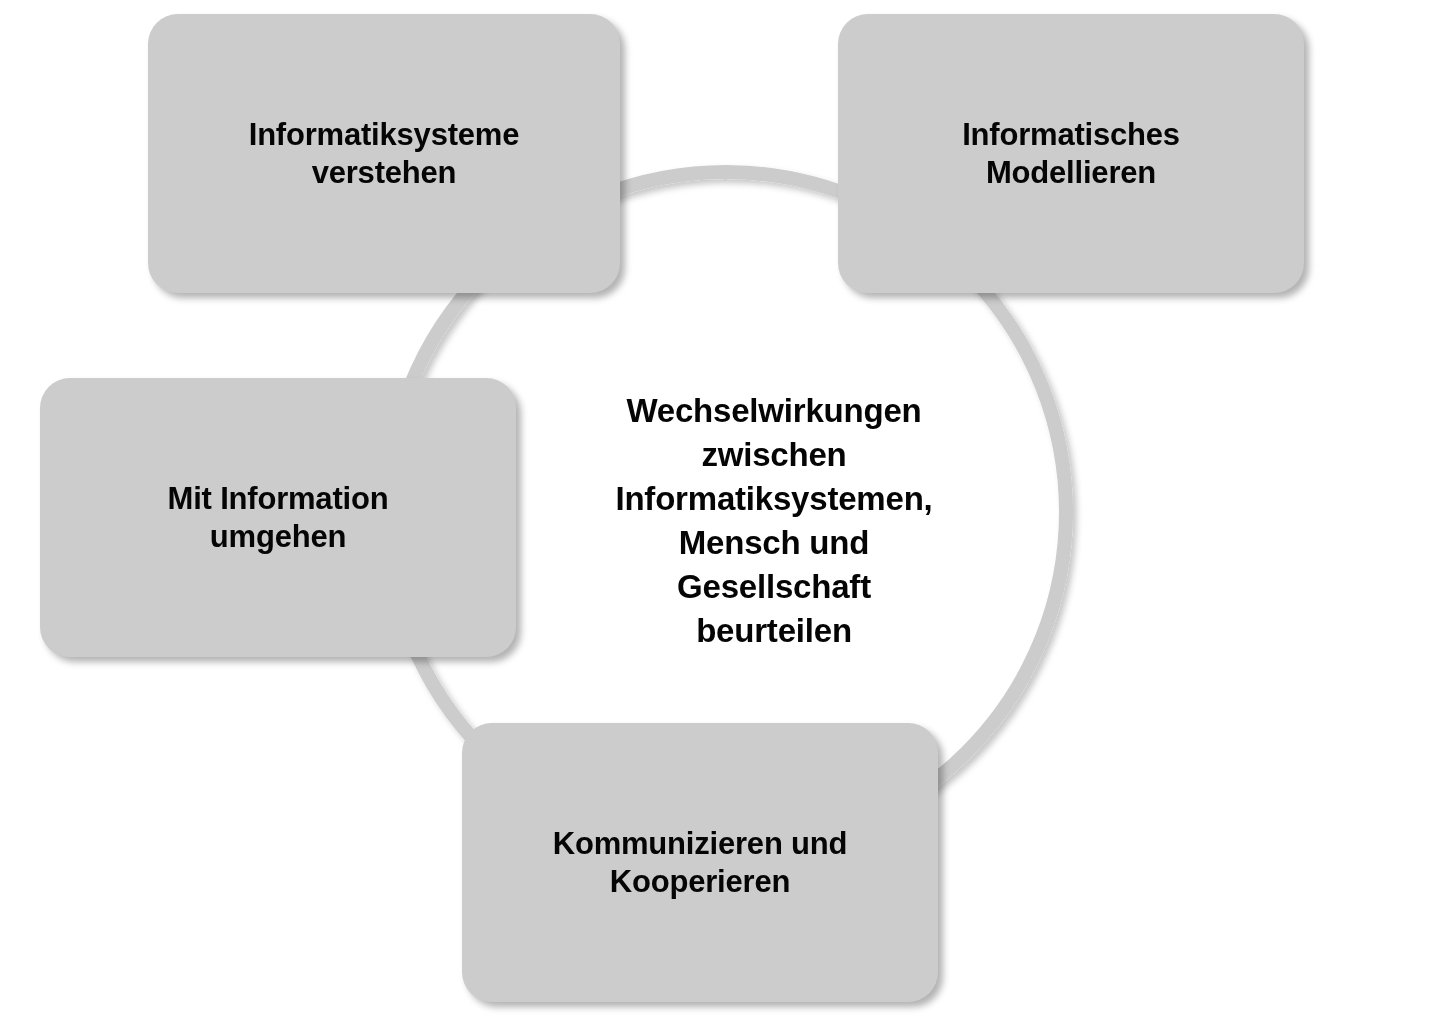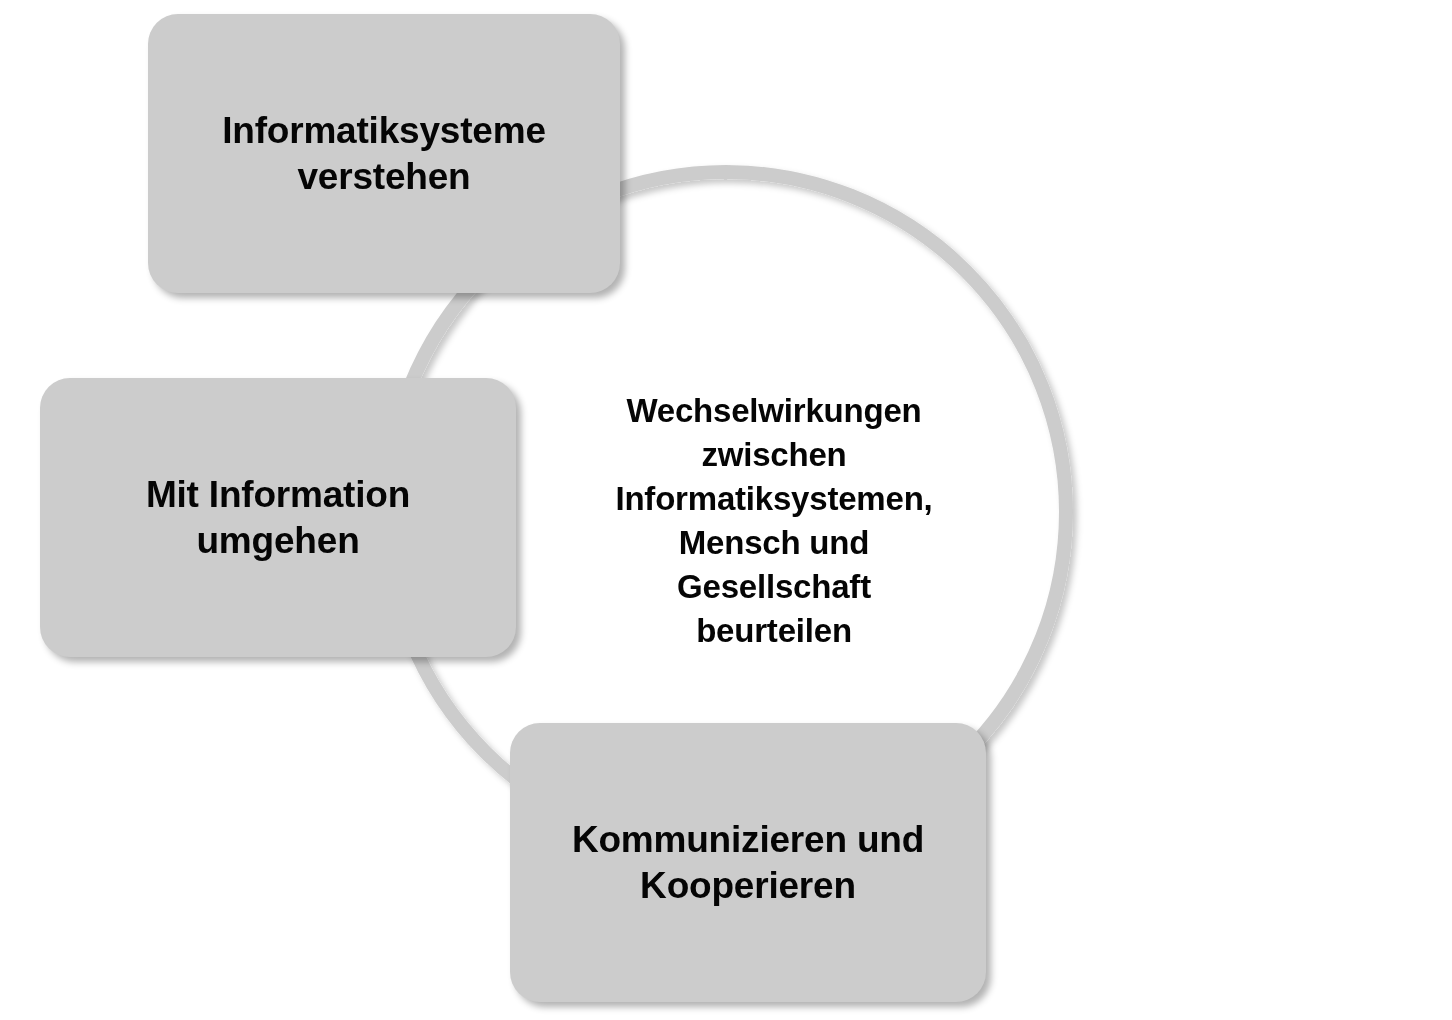--- a/index.html
+++ b/index.html
@@ -40,32 +40,32 @@
     border-radius: 30px;
     box-shadow: 5px 5px 7px rgba(0, 0, 0, 0.30);
     display: flex;
     align-items: center;
     justify-content: center;
     text-align: center;
     padding: 6px 14px;
   }
   .node-label {
     font-weight: bold;
-    font-size: 37px;
+    font-size: 31px;
     line-height: 1.22;
     color: #050505;
     letter-spacing: -0.2px;
     white-space: pre-line;
   }
 
   
   #node-0 { left: 148px;  top: 14px;   width: 472px; height: 279px; }
   #node-1 { left: 838px;  top: 14px;   width: 466px; height: 279px; }
   #node-2 { left: 957px;  top: 378px;  width: 471px; height: 279px; }
-  #node-3 { left: 510px;  top: 723px;  width: 476px; height: 279px; }
+  #node-3 { left: 462px;  top: 723px;  width: 476px; height: 279px; }
   #node-4 { left: 40px;   top: 378px;  width: 476px; height: 279px; }
 
   
   #center-text {
     position: absolute;
     z-index: 3;
     left: 506px;
     top: 382px;
     width: 440px;
     height: 278px;
@@ -96,20 +96,24 @@
       </filter>
     </defs>
     <circle cx="726" cy="512" r="340" fill="none" stroke="#cccccc" stroke-width="14" filter="url(#ringShadow)"></circle>
   </svg>
 
   <div class="node" id="node-0">
     <span class="node-label">Informatiksysteme
 verstehen</span>
   </div>
 
+  <div class="node" id="node-1">
+    <span class="node-label">Informatisches
+Modellieren</span>
+  </div>
 
 
   <div class="node" id="node-3">
     <span class="node-label">Kommunizieren und
 Kooperieren</span>
   </div>
 
   <div class="node" id="node-4">
     <span class="node-label">Mit Information
 umgehen</span>

